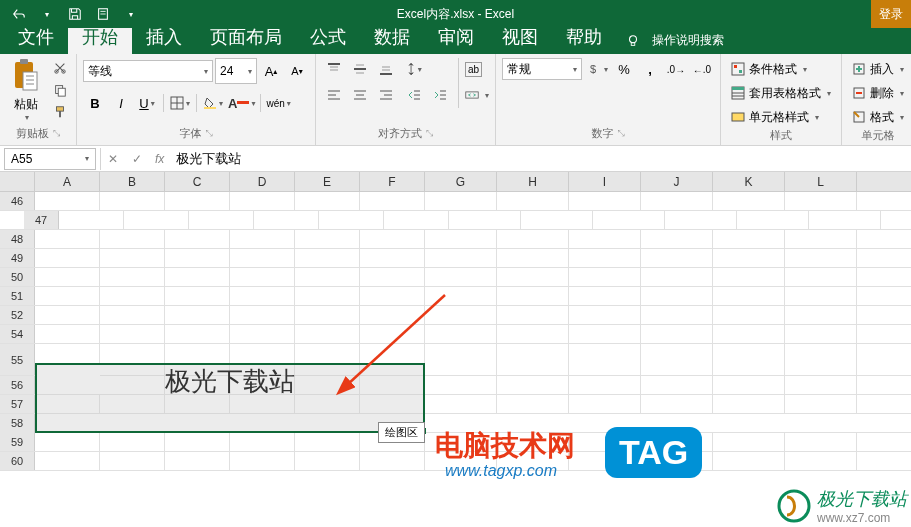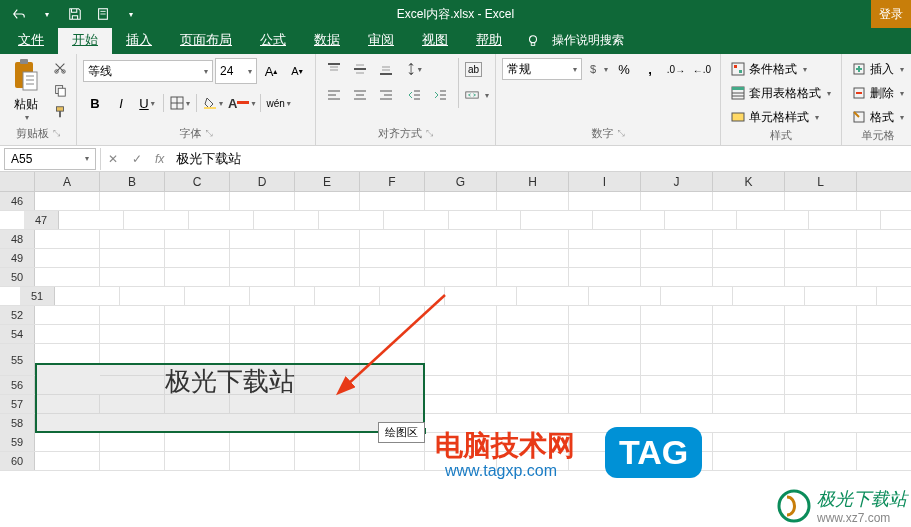--- a/index.html
+++ b/index.html
@@ -8,21 +8,21 @@
 
 .title-bar { height: 28px; background: #0f6838; display: flex; align-items: center; color: #fff; position: relative; }
 .quick-access { display: flex; align-items: center; padding-left: 6px; gap: 2px; }
 .qa-btn { width: 26px; height: 22px; display: flex; align-items: center; justify-content: center; cursor: pointer; }
 .qa-btn svg { width: 14px; height: 14px; }
 .title-text { position: absolute; left: 50%; transform: translateX(-50%); font-size: 12px; white-space: nowrap; }
 .login-btn { position: absolute; right: 0; top: 0; height: 28px; background: #c87e0a; padding: 0 8px; display: flex; align-items: center; font-size: 12px; }
 
 
 .tab-bar { height: 26px; background: #0f6838; display: flex; align-items: flex-end; padding-left: 4px; }
-.tab { padding: 5px 14px; color: #fff; font-size: 13px; cursor: pointer; text-decoration: underline; }
+.tab { padding: 5px 14px; color: #fff; font-size: 18px; cursor: pointer; }
 .tab.active { background: #f3f3f3; color: #0f6838; }
 .tell-me { display: flex; align-items: center; padding: 5px 10px; color: #fff; font-size: 12px; gap: 12px; }
 .bulb { width: 14px; height: 14px; }
 
 
 .ribbon { height: 92px; background: #f3f3f3; border-bottom: 1px solid #d4d4d4; display: flex; }
 .ribbon-group { border-right: 1px solid #d4d4d4; display: flex; flex-direction: column; padding: 4px 6px 2px; }
 .ribbon-group-body { flex: 1; display: flex; align-items: flex-start; gap: 4px; }
 .ribbon-group-label { text-align: center; font-size: 11px; color: #666; padding-bottom: 2px; display: flex; justify-content: center; align-items: center; gap: 4px; }
 .expand-arrow { font-size: 9px; color: #999; }
@@ -79,21 +79,21 @@
 .white-cell { position: absolute; background: #fff; }
 
 
 .tooltip { position: absolute; background: #fff; border: 1px solid #888; padding: 2px 6px; font-size: 11px; }
 
 
 .arrow-svg { position: absolute; pointer-events: none; }
 
 
 .wm1 { position: absolute; font-size: 28px; font-weight: bold; color: #e83a17; }
-.wm1-url { position: absolute; font-size: 16px; color: #1a7cc4; }
+.wm1-url { position: absolute; font-size: 16px; color: #1a7cc4; font-style: italic; }
 .wm-tag { position: absolute; background: #0091d6; color: #fff; font-size: 34px; font-weight: bold; padding: 6px 14px; border-radius: 12px; }
 .wm-jg { position: absolute; right: 4px; bottom: 2px; display: flex; align-items: center; gap: 6px; }
 .wm-jg-text { font-size: 18px; color: #0b8c5a; font-style: italic; }
 .wm-jg-url { font-size: 12px; color: #888; }
 </style>
 </head>
 <body>
 
 <div class="title-bar">
   <div class="quick-access">
@@ -561,21 +561,21 @@
         <div class="cell" style="width: 65px;"></div>
         <div class="cell" style="width: 65px;"></div>
         <div class="cell" style="width: 72px;"></div>
         <div class="cell" style="width: 72px;"></div>
         <div class="cell" style="width: 72px;"></div>
         <div class="cell" style="width: 72px;"></div>
         <div class="cell" style="width: 72px;"></div>
         <div class="cell" style="width: 72px;"></div>
       </div>
       <div class="row" style="height: 19px;">
-        <div class="row-h" style="line-height: 19px; margin-left: 20px;">51</div>
+        <div class="row-h" style="line-height: 19px;">51</div>
         <div class="cell" style="width: 65px;"></div>
         <div class="cell" style="width: 65px;"></div>
         <div class="cell" style="width: 65px;"></div>
         <div class="cell" style="width: 65px;"></div>
         <div class="cell" style="width: 65px;"></div>
         <div class="cell" style="width: 65px;"></div>
         <div class="cell" style="width: 72px;"></div>
         <div class="cell" style="width: 72px;"></div>
         <div class="cell" style="width: 72px;"></div>
         <div class="cell" style="width: 72px;"></div>

